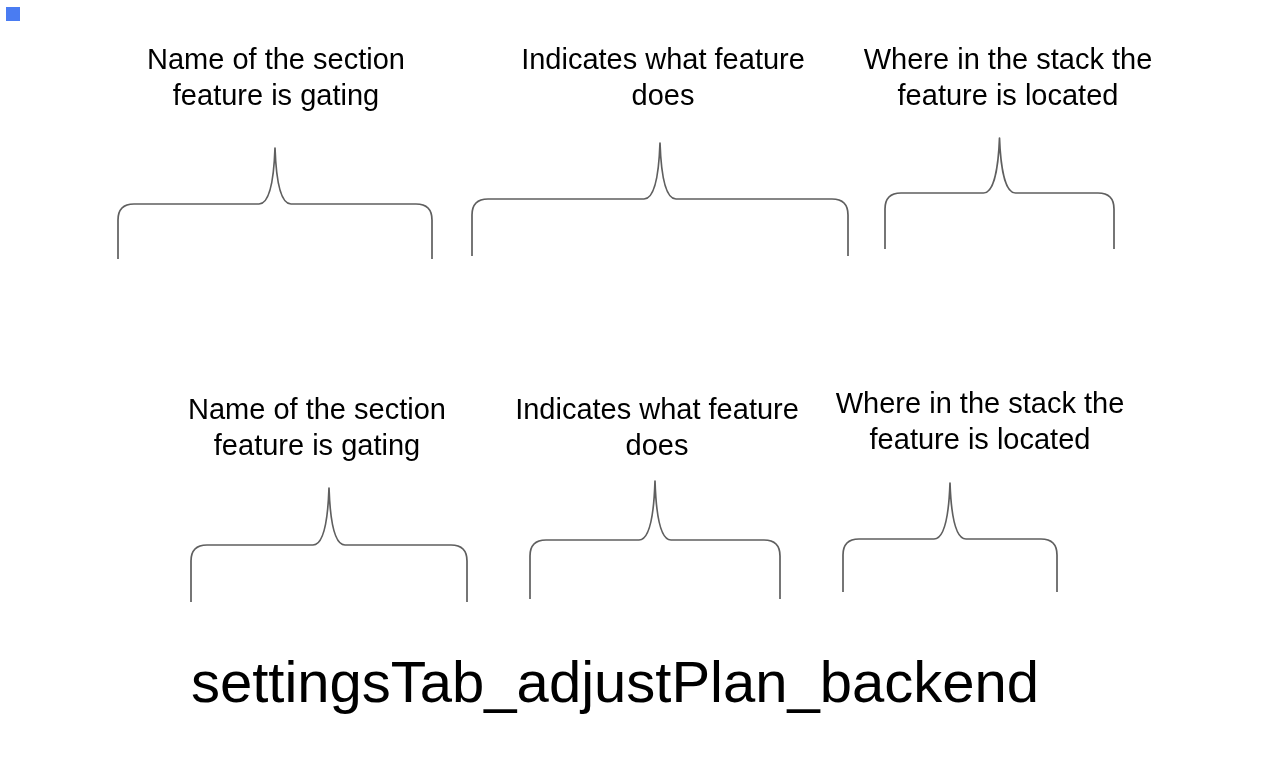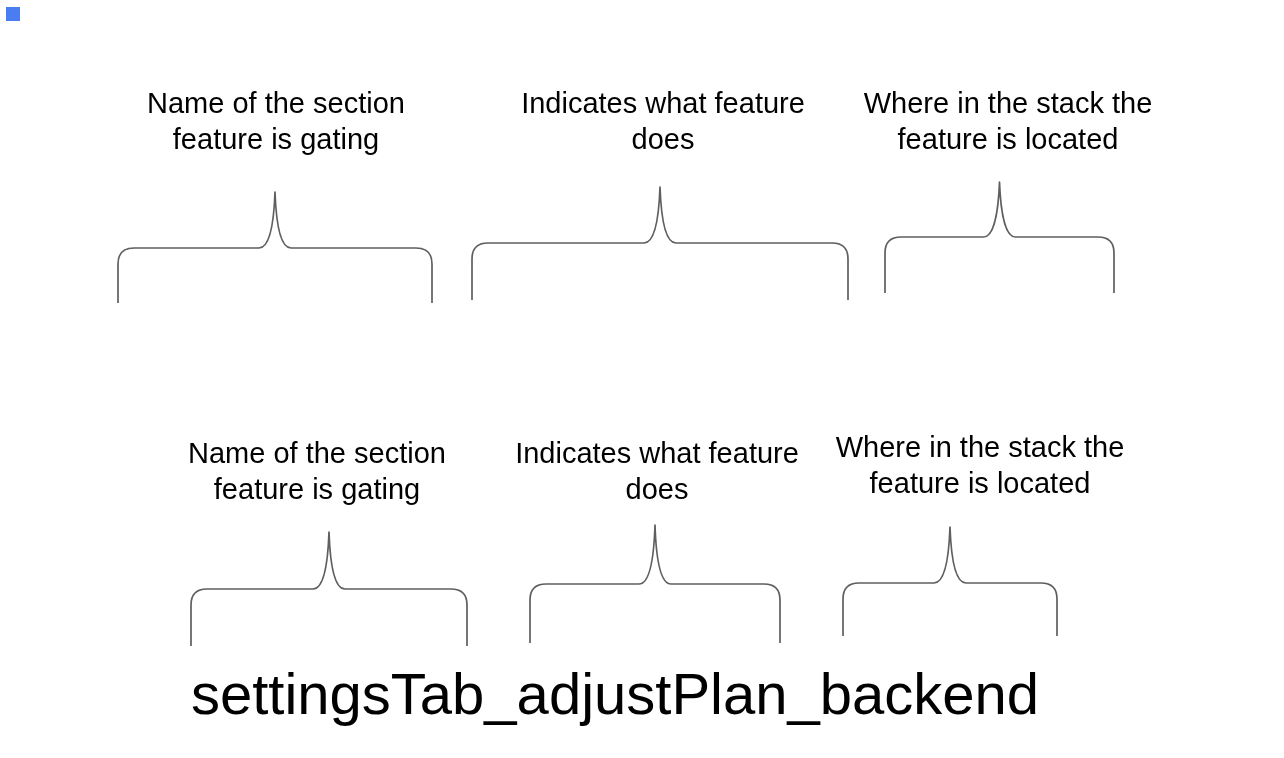--- a/index.html
+++ b/index.html
@@ -4,21 +4,21 @@
 <style>
   html,body{margin:0;padding:0;}
   body{
     width:1284px;height:758px;
     background:var(--background,#fff);
     font-family:"Liberation Sans",sans-serif;
     color:var(--text,#000);
   }
   .canvas{position:relative;width:1284px;height:758px;overflow:hidden;background:var(--background,#fff);}
   .corner-marker{position:absolute;left:6px;top:7px;width:14px;height:14px;background:var(--corner_marker,#4a7cf2);}
-  .diagram{position:absolute;inset:0;margin-top:44px;}
+  .diagram{position:absolute;inset:0;}
   .label{
     position:absolute;width:340px;text-align:center;
     font-size:29px;line-height:36px;color:var(--text,#000);
   }
   .label span{display:block;}
   .flag{
     position:absolute;text-align:center;font-size:58px;
     color:var(--text,#000);white-space:nowrap;letter-spacing:0;
   }
   .brace{position:absolute;overflow:visible;}
@@ -76,16 +76,16 @@
     <svg class="brace" style="left:190px;top:486px" width="278" height="116">
         <path d="M 1 116 L 1 75 Q 1 59 17 59 L 123 59 C 134 59 138 31 139 2 C 140 31 144 59 155 59 L 261 59 Q 277 59 277 75 L 277 116"></path>
       </svg>
     <svg class="brace" style="left:529px;top:479px" width="252" height="120">
         <path d="M 1 120 L 1 77 Q 1 61 17 61 L 110 61 C 121 61 125 33 126 2 C 127 33 131 61 142 61 L 235 61 Q 251 61 251 77 L 251 120"></path>
       </svg>
     <svg class="brace" style="left:842px;top:481px" width="216" height="111">
         <path d="M 1 111 L 1 74 Q 1 58 17 58 L 92 58 C 103 58 107 30 108 2 C 109 30 113 58 124 58 L 199 58 Q 215 58 215 74 L 215 111"></path>
       </svg>
 
-    <div class="flag" style="left:0px;top:616px;width:1230px">settingsTab_adjustPlan_backend</div>
+    <div class="flag" style="left:0px;top:648px;width:1230px">settingsTab_adjustPlan_backend</div>
   </section>
 
 </div>
 
 </body></html>

